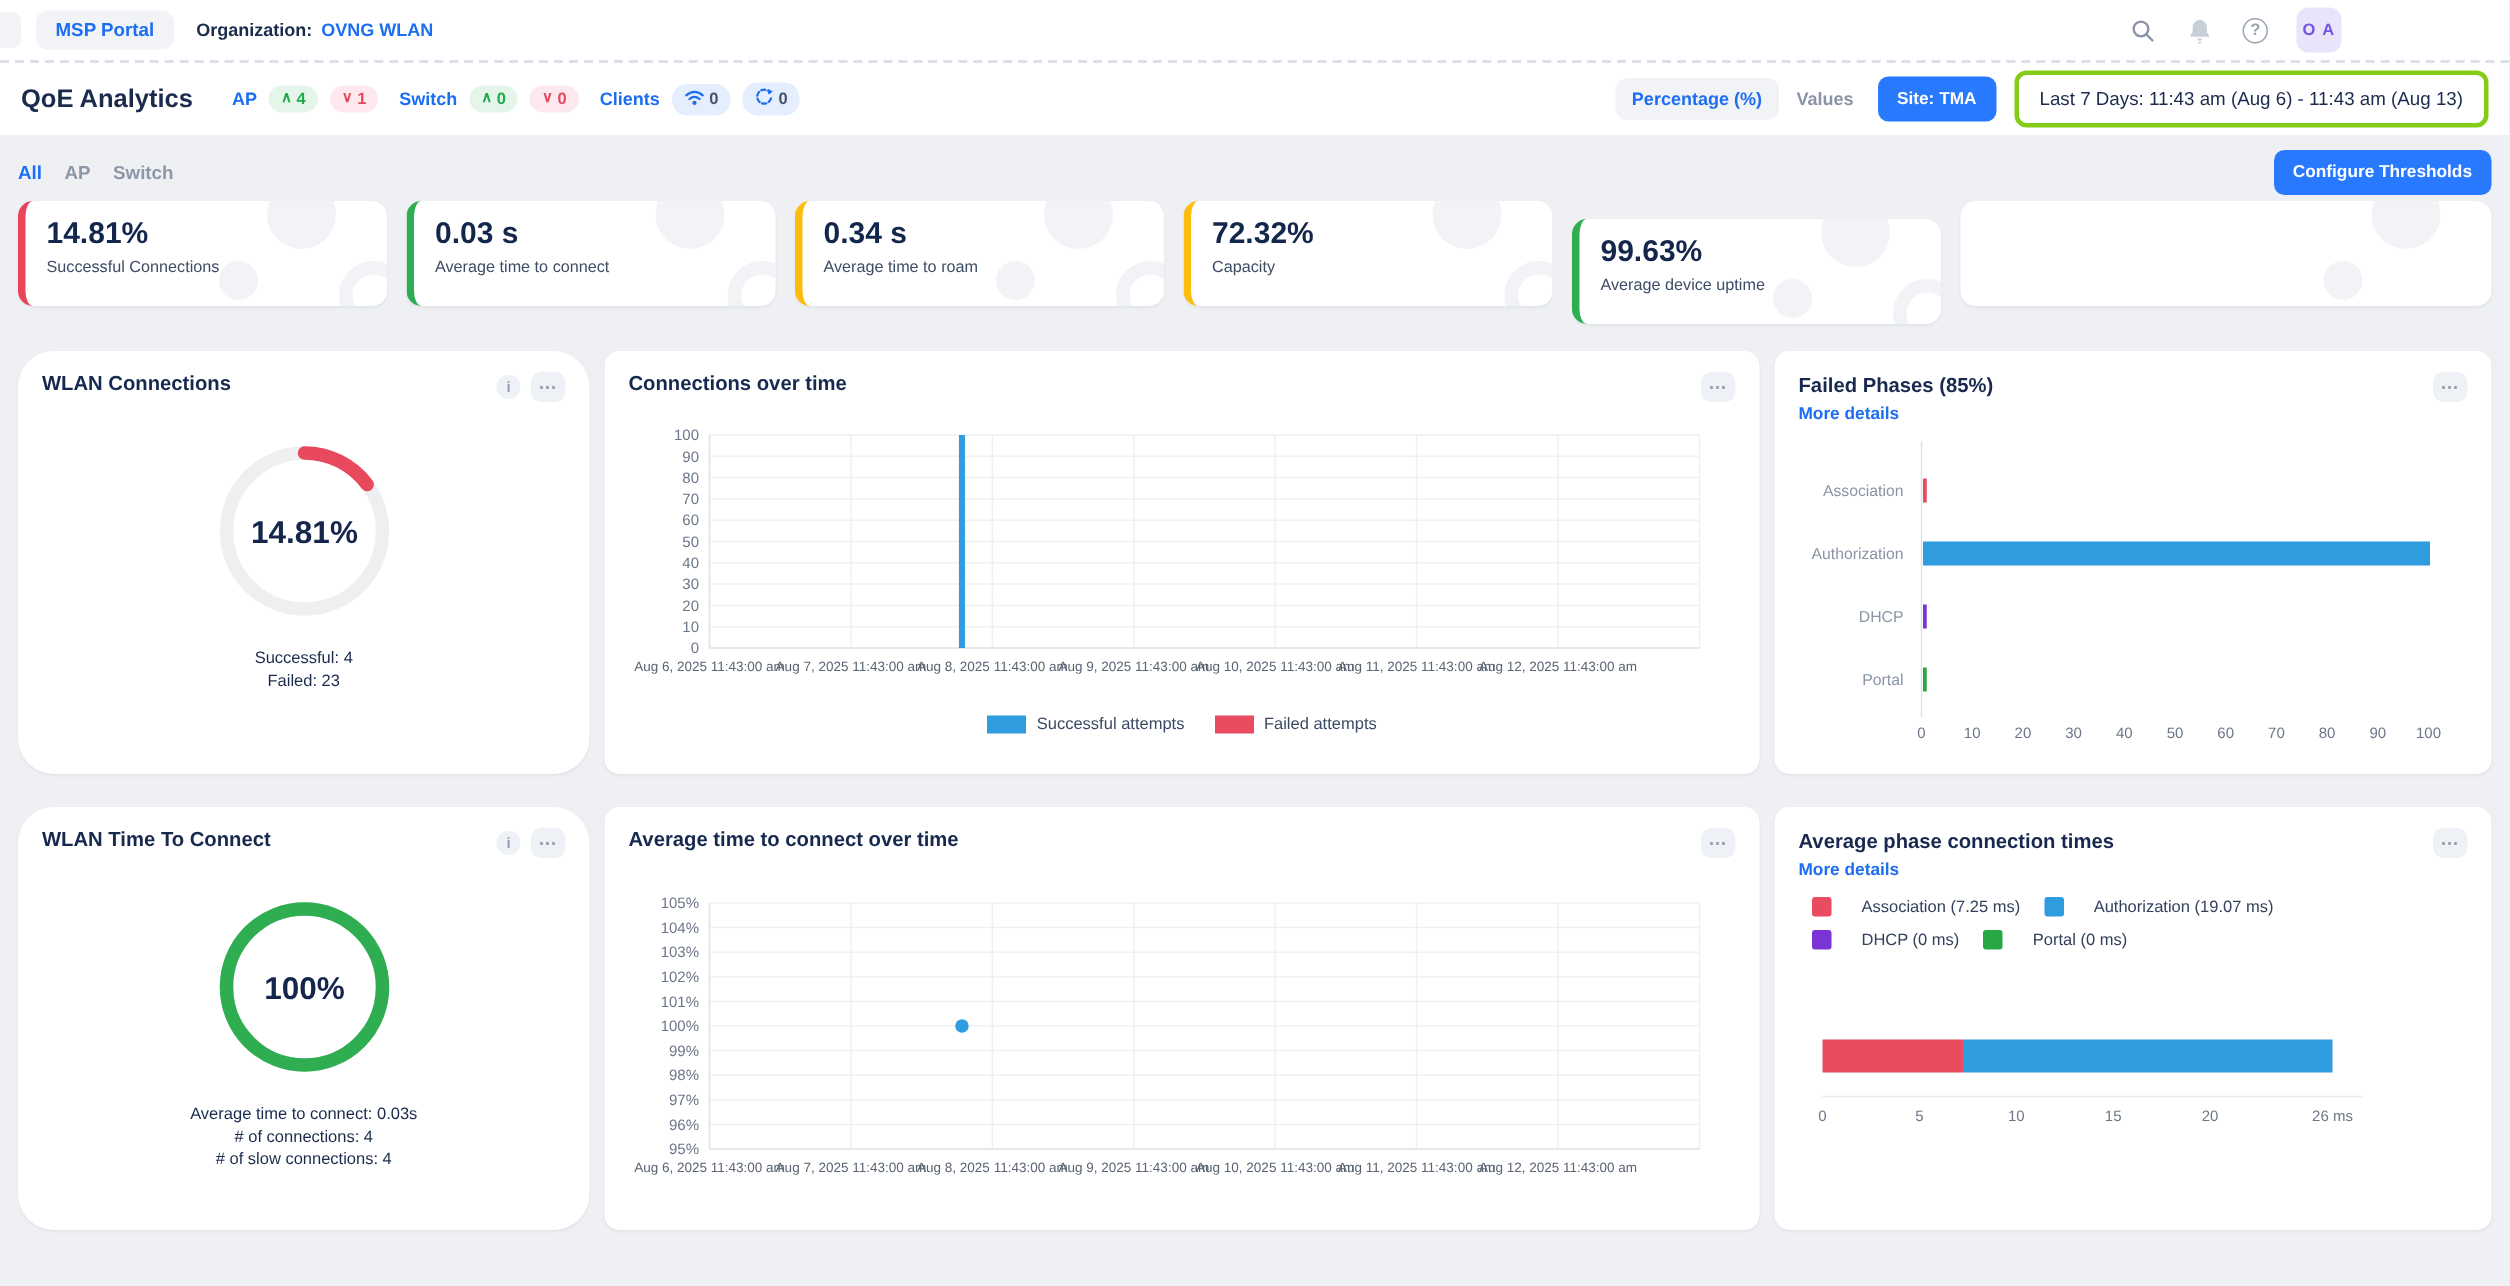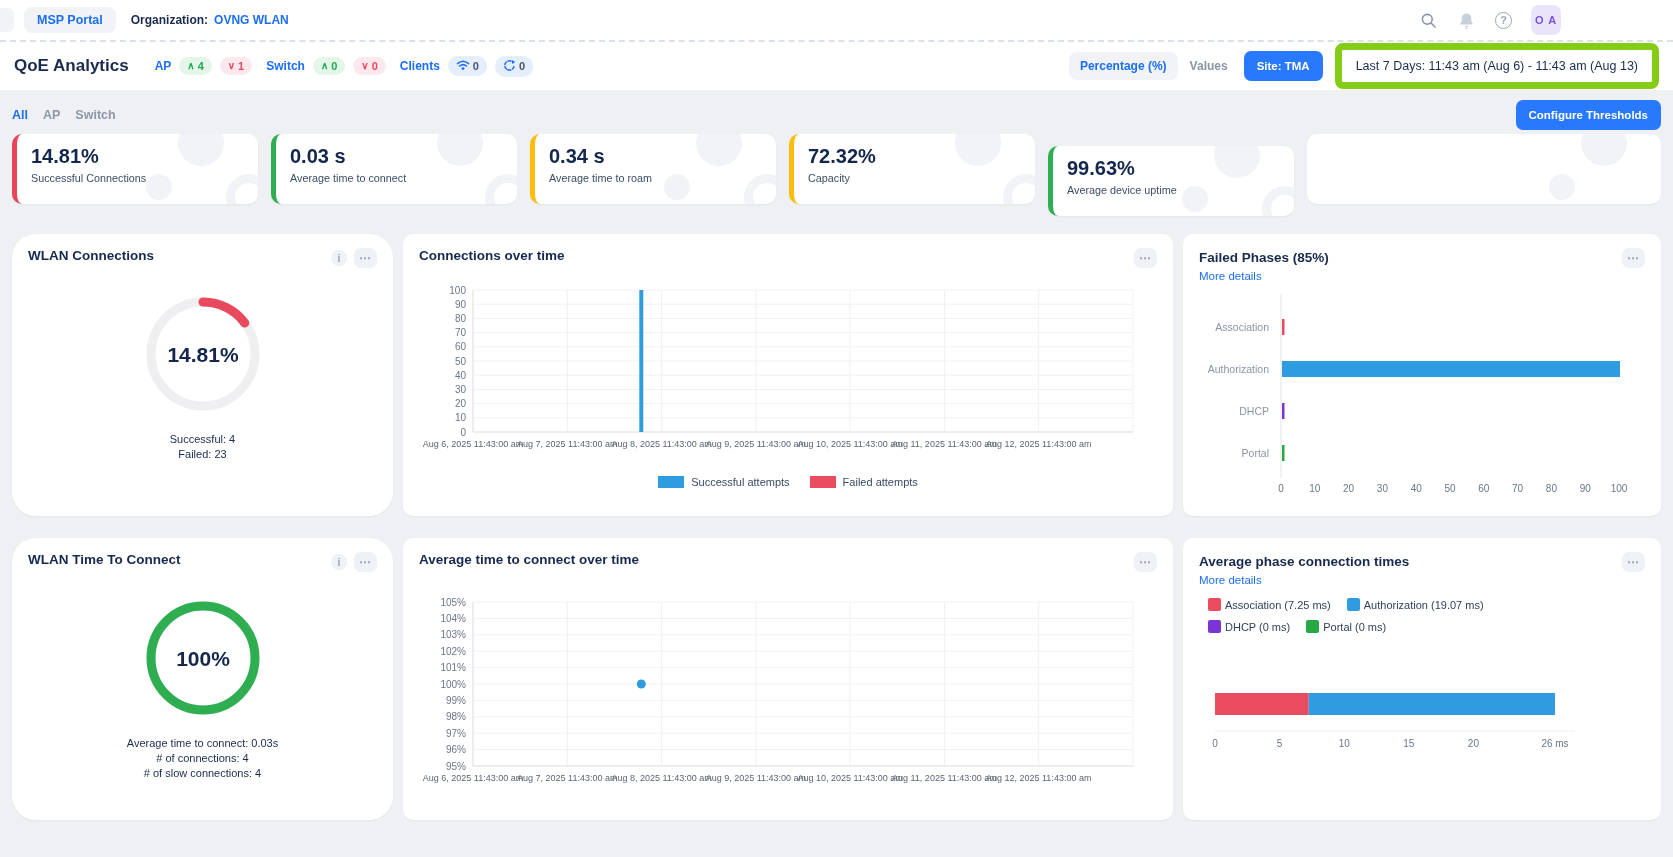--- a/index.html
+++ b/index.html
@@ -29,21 +29,21 @@
         padding:3px 8px;border-radius:10px;}
   .pill.green{background:#e3f6e9;color:#21a94d;}
   .pill.red{background:#fde9ed;color:#e8475f;}
   .pill.blue{background:#e4eefc;color:#44536e;}
   .caret{font-size:10px;line-height:10px;font-weight:bold;}
   .header-right{margin-left:auto;display:flex;align-items:center;gap:12px;}
   .toggle-on{background:#f1f3f6;color:#1c6ef2;font-size:12px;font-weight:bold;padding:7px 11px;border-radius:8px;cursor:pointer;}
   .toggle-off{color:#8a94a6;font-size:12px;font-weight:bold;cursor:pointer;}
   .site-btn{background:#2979ff;color:#fff;border:none;font-size:11.5px;font-weight:bold;
             padding:9px 13px;border-radius:7px;cursor:pointer;font-family:inherit;margin-left:4px;}
-  .date-range{border:7px solid #84cc16;border-radius:8px;background:#fff;color:#1b2b4d;
+  .date-range{border:3px solid #84cc16;border-radius:8px;background:#fff;color:#1b2b4d;
               font-size:12.5px;padding:9px 14px;min-width:272px;cursor:pointer;}
 
   
   .body{padding:10px 12px 0 12px;}
   .toolbar-row{display:flex;align-items:center;height:30px;}
   .tabs{display:flex;gap:15px;font-size:12.5px;font-weight:bold;}
   .tab{color:#8d97a8;cursor:pointer;}
   .tab.active{color:#1c6ef2;}
   .configure-btn{margin-left:auto;background:#2979ff;color:#fff;border:none;font-size:11.5px;font-weight:bold;
                  padding:9px 13px;border-radius:7px;cursor:pointer;font-family:inherit;}
@@ -65,34 +65,34 @@
   
   .grid-row{display:flex;gap:10px;}
   .row2{margin-top:18px;}
   .row3{margin-top:22px;}
   .card{background:#fff;border-radius:10px;box-shadow:0 1px 2px rgba(20,30,60,.05);padding:14px 16px;height:282px;overflow:hidden;}
   .card.c1{width:381px;border-radius:24px;}
   .card.c2{width:770px;}
   .card.c3{width:478px;}
   .card-head{display:flex;align-items:flex-start;}
   .card-title{font-size:13.5px;font-weight:bold;color:#17294e;}
-  .more-link{display:block;font-size:11.5px;font-weight:normal;color:#1c6ef2;margin-top:4px;text-decoration:none;cursor:pointer;}
+  .more-link{display:block;font-size:11.5px;font-weight:bold;color:#1c6ef2;margin-top:4px;text-decoration:none;cursor:pointer;}
   .head-icons{margin-left:auto;display:flex;align-items:center;gap:7px;}
   .info-icon{width:16px;height:16px;border-radius:50%;background:#eef1f5;color:#97a0b0;font-size:10px;
              display:flex;align-items:center;justify-content:center;font-weight:bold;cursor:pointer;}
   .ellipsis-icon{width:23px;height:20px;border-radius:7px;background:#eef1f5;color:#97a0b0;font-size:12px;
                  display:flex;align-items:center;justify-content:center;font-weight:bold;cursor:pointer;letter-spacing:1px;}
   .donut-wrap{display:flex;justify-content:center;margin-top:16px;}
   .donut-subs{text-align:center;font-size:11px;color:#1b2b4d;line-height:15px;margin-top:8px;}
   .chart-wrap{margin-top:6px;}
   .legend-row{display:flex;justify-content:center;gap:20px;margin-top:14px;font-size:11px;color:#3a4a63;}
   .legend-item{display:flex;align-items:center;gap:7px;}
   .legend-sq{width:26px;height:12px;display:inline-block;}
   .p-legend{display:flex;flex-wrap:wrap;column-gap:16px;row-gap:9px;margin:12px 0 0 9px;font-size:11px;color:#33415c;max-width:330px;}
-  .p-legend .legend-item{gap:4px;}
+  .p-legend .legend-item{gap:20px;}
   .p-sq{width:13px;height:13px;border-radius:2px;display:inline-block;}
 </style>
 </head>
 <body>
 
 <header class="topbar">
   <div class="cutoff-btn"></div>
   <button class="msp-btn">MSP Portal</button>
   <span class="org-label">Organization:</span>
   <a class="org-value">OVNG WLAN</a>

